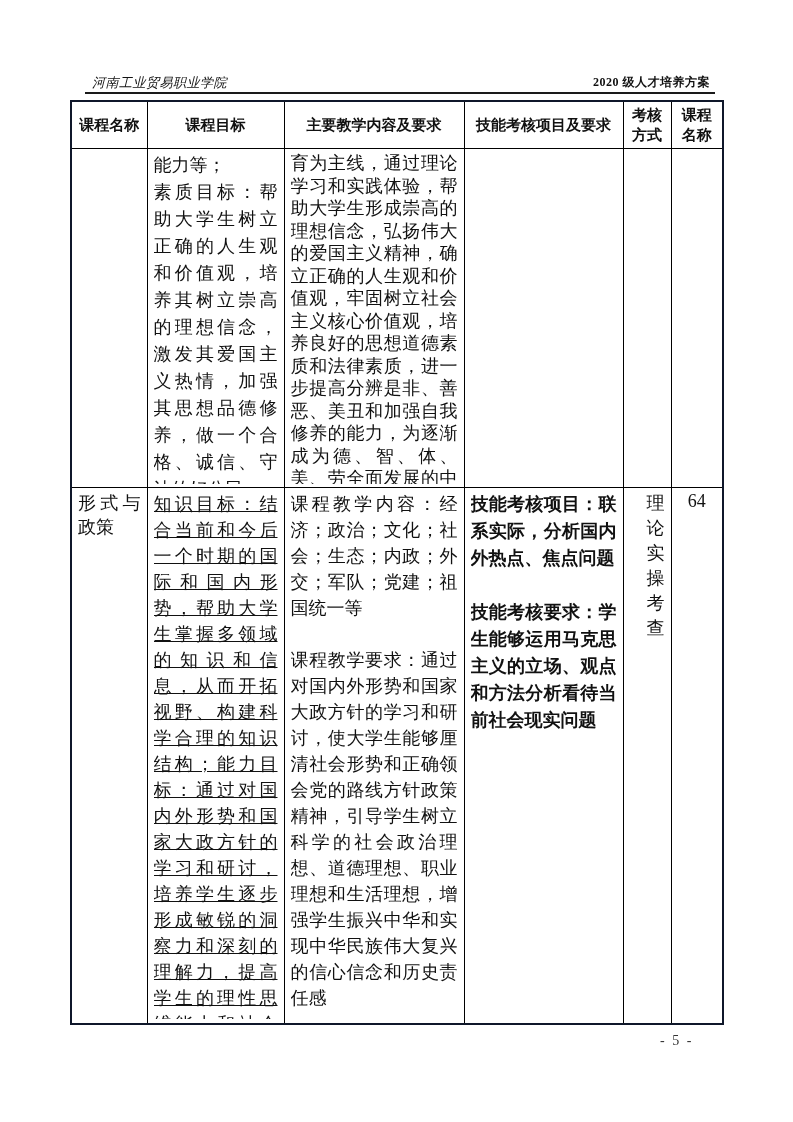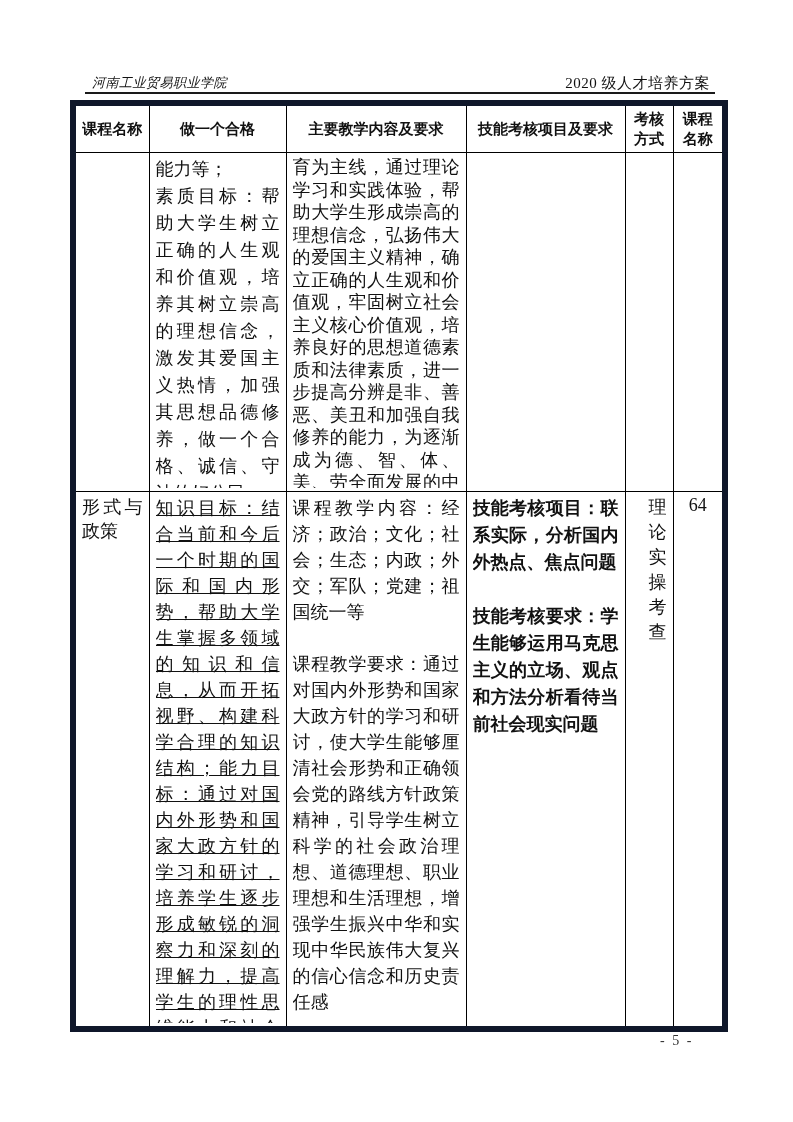--- a/index.html
+++ b/index.html
@@ -10,32 +10,32 @@
     overflow: hidden;
     font-family: "Liberation Serif", "DejaVu Serif", serif;
     color: #111111;
   }
   .running-header-left {
     position: absolute; left: 92px; top: 74px;
     font-size: 13px; letter-spacing: 0.5px; font-style: italic;
   }
   .running-header-right {
     position: absolute; right: 83px; top: 74px;
-    font-size: 15px; letter-spacing: 0.5px;
+    font-size: 12px; letter-spacing: 0.5px; font-weight: bold;
   }
   .header-rule {
     position: absolute; left: 85px; top: 92px;
     width: 630px; height: 2px; background: #1a1a1a;
   }
   table.doc-table {
     position: absolute; left: 70px; top: 100px;
     width: 652px;
     border-collapse: collapse;
     table-layout: fixed;
-    border: 6px solid #0f172a;
+    border: 2px solid #0f172a;
   }
   .doc-table th, .doc-table td {
     border: 1px solid #000;
     padding: 3px 6px;
     vertical-align: top;
     box-sizing: border-box;
   }
   .doc-table th {
     font-size: 15px; font-weight: bold;
     text-align: center; vertical-align: middle;
@@ -77,21 +77,21 @@
     <col style="width:76px">
       <col style="width:137px">
       <col style="width:180px">
     <col style="width:159px">
       <col style="width:48px">
       <col style="width:52px">
   </colgroup>
   <tbody>
       <tr class="hdr">
     <th>课程名称</th>
-    <th>做一个合格</th>
+    <th>课程目标</th>
     <th>主要教学内容及要求</th>
     <th>技能考核项目及要求</th>
     <th>考核方式</th>
     <th>课程名称</th>
   </tr>
   <tr class="row1">
     <td class="r1c1">
           <div class="cell-text"></div>
         </td>
     <td class="r1c2">

